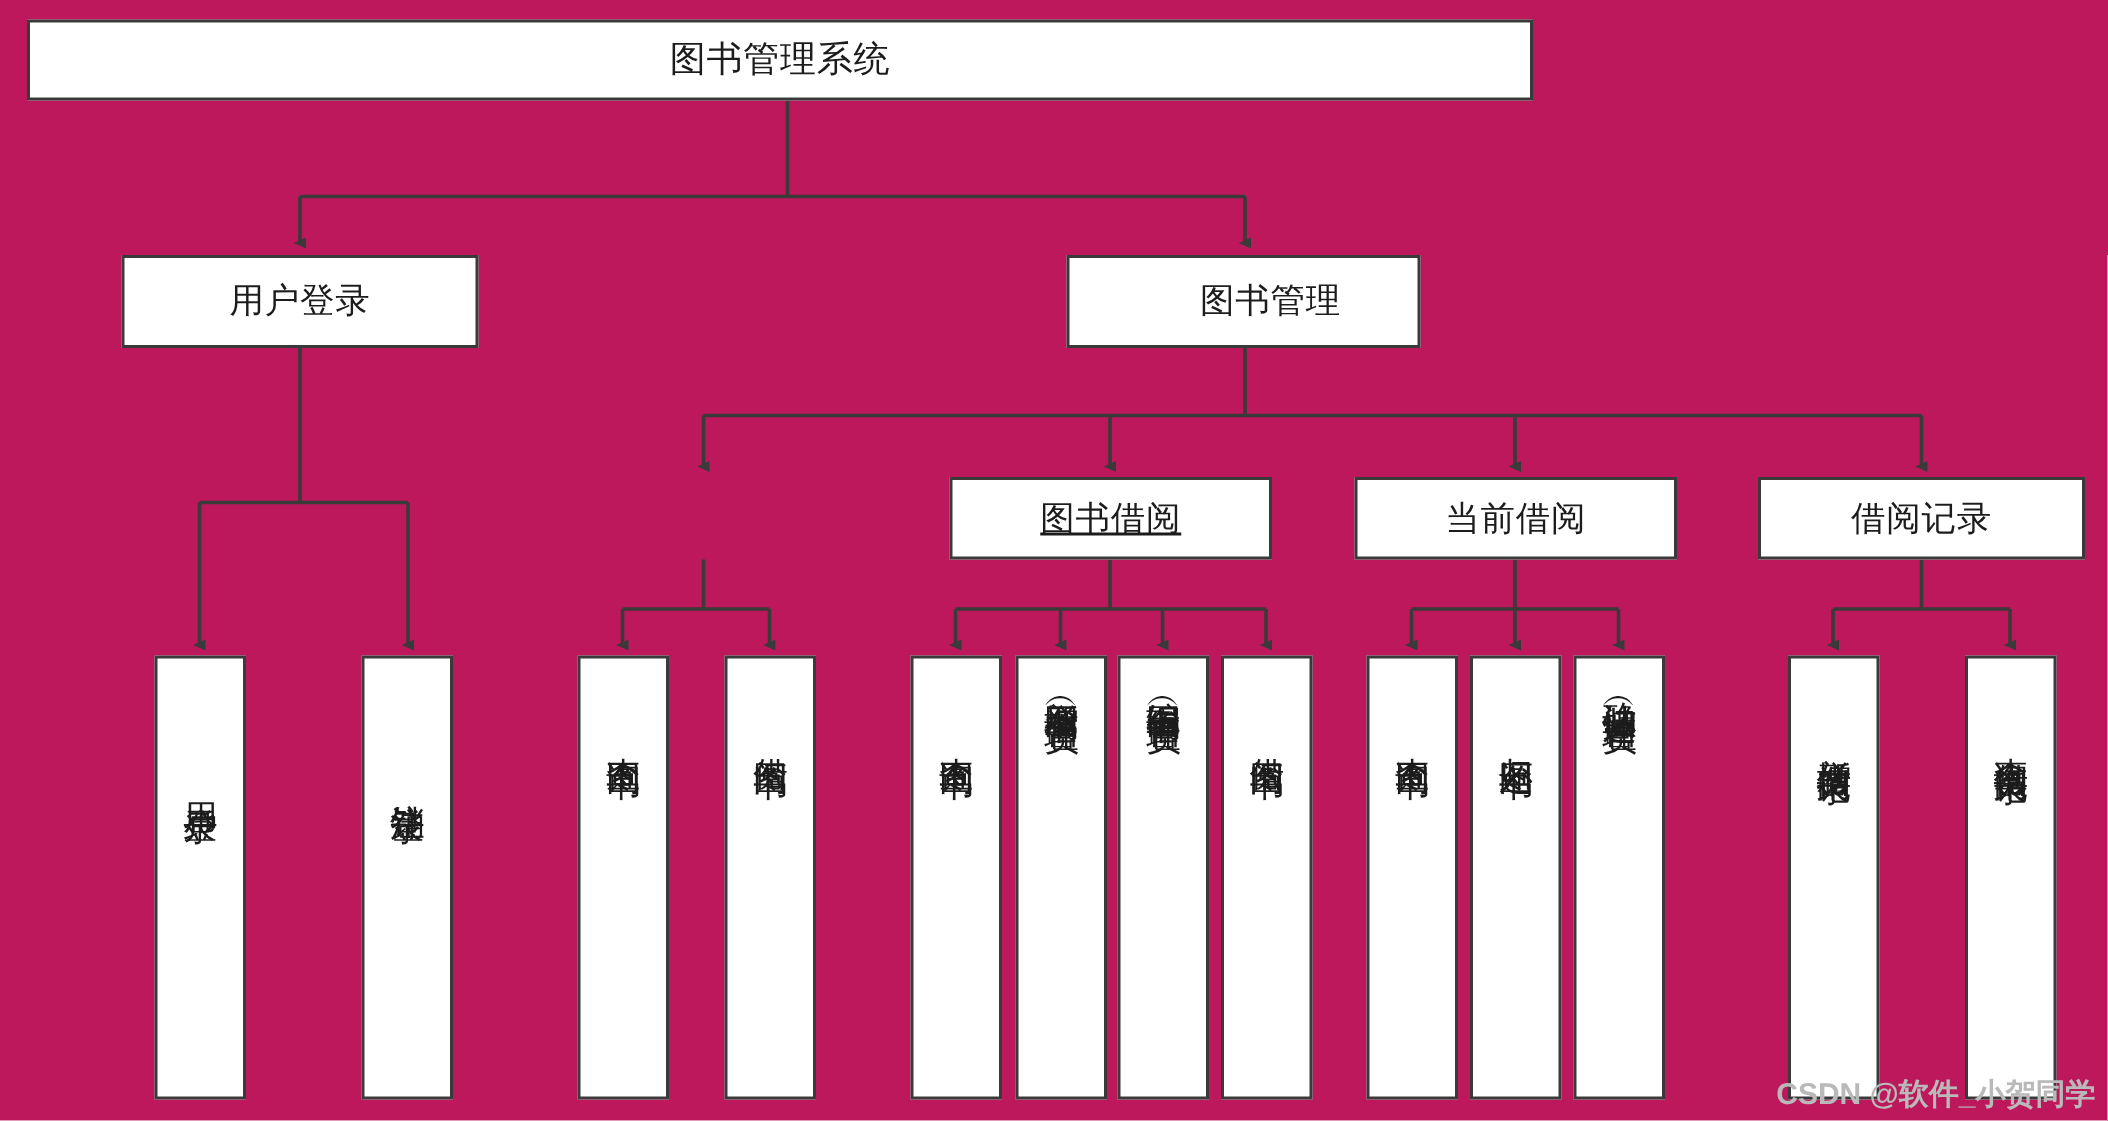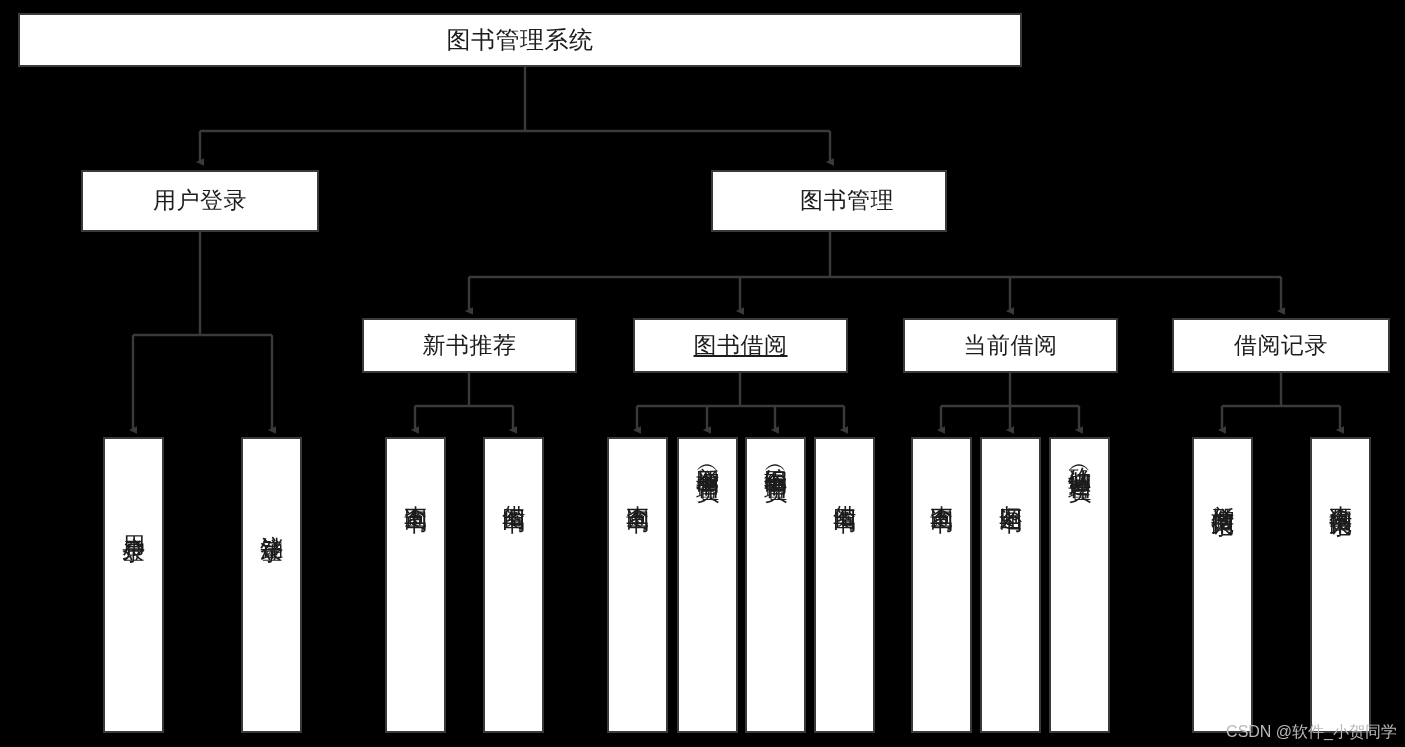--- a/index.html
+++ b/index.html
@@ -8,21 +8,21 @@
     padding: 0;
     background: #ffffff;
   }
   body {
     font-family: "Liberation Sans", "DejaVu Sans", sans-serif;
   }
   #diagram-root {
     position: relative;
     width: 1405px;
     height: 747px;
-    background: #000000;
+    background: #be185d;
     overflow: hidden;
   }
   svg.wires {
     position: absolute;
     left: 0;
     top: 0;
     width: 1405px;
     height: 747px;
   }
   .node {
@@ -61,25 +61,26 @@
   .node-v.mid .label {
     margin-top: 68px;
   }
   .node-v.mid2 .label {
     margin-top: 38px;
   }
   .watermark {
     position: absolute;
     right: 8px;
     bottom: 4px;
-    font-size: 16px;
+    font-size: 20px;
     color: #b9b9b9;
     z-index: 5;
     white-space: nowrap;
     pointer-events: none;
+    font-weight: bold;
   }
 </style>
 </head>
 <body>
 
 <div id="diagram-root">
 
   <svg class="wires" viewBox="0 0 1405 747" xmlns="http://www.w3.org/2000/svg">
     <defs>
       <marker id="arrow" markerWidth="9" markerHeight="9" refX="4.3" refY="4.4" orient="auto" markerUnits="userSpaceOnUse">
@@ -134,23 +135,20 @@
     <span class="label">图书管理系统</span>
   </div>
 
   <div class="node node-h" style="left:81px; top:170px; width:238px; height:62px;">
     <span class="label">用户登录</span>
   </div>
   <div class="node node-h" style="left:711px; top:170px; width:236px; height:62px;padding-left:36px;">
     <span class="label">图书管理</span>
   </div>
 
-  <div class="node node-h" style="left:362px; top:318px; width:215px; height:55px;">
-    <span class="label">新书推荐</span>
-  </div>
   <div class="node node-h" style="left:633px; top:318px; width:215px; height:55px;text-decoration:underline;">
     <span class="label">图书借阅</span>
   </div>
   <div class="node node-h" style="left:903px; top:318px; width:215px; height:55px;">
     <span class="label">当前借阅</span>
   </div>
   <div class="node node-h" style="left:1172px; top:318px; width:218px; height:55px;">
     <span class="label">借阅记录</span>
   </div>
 

